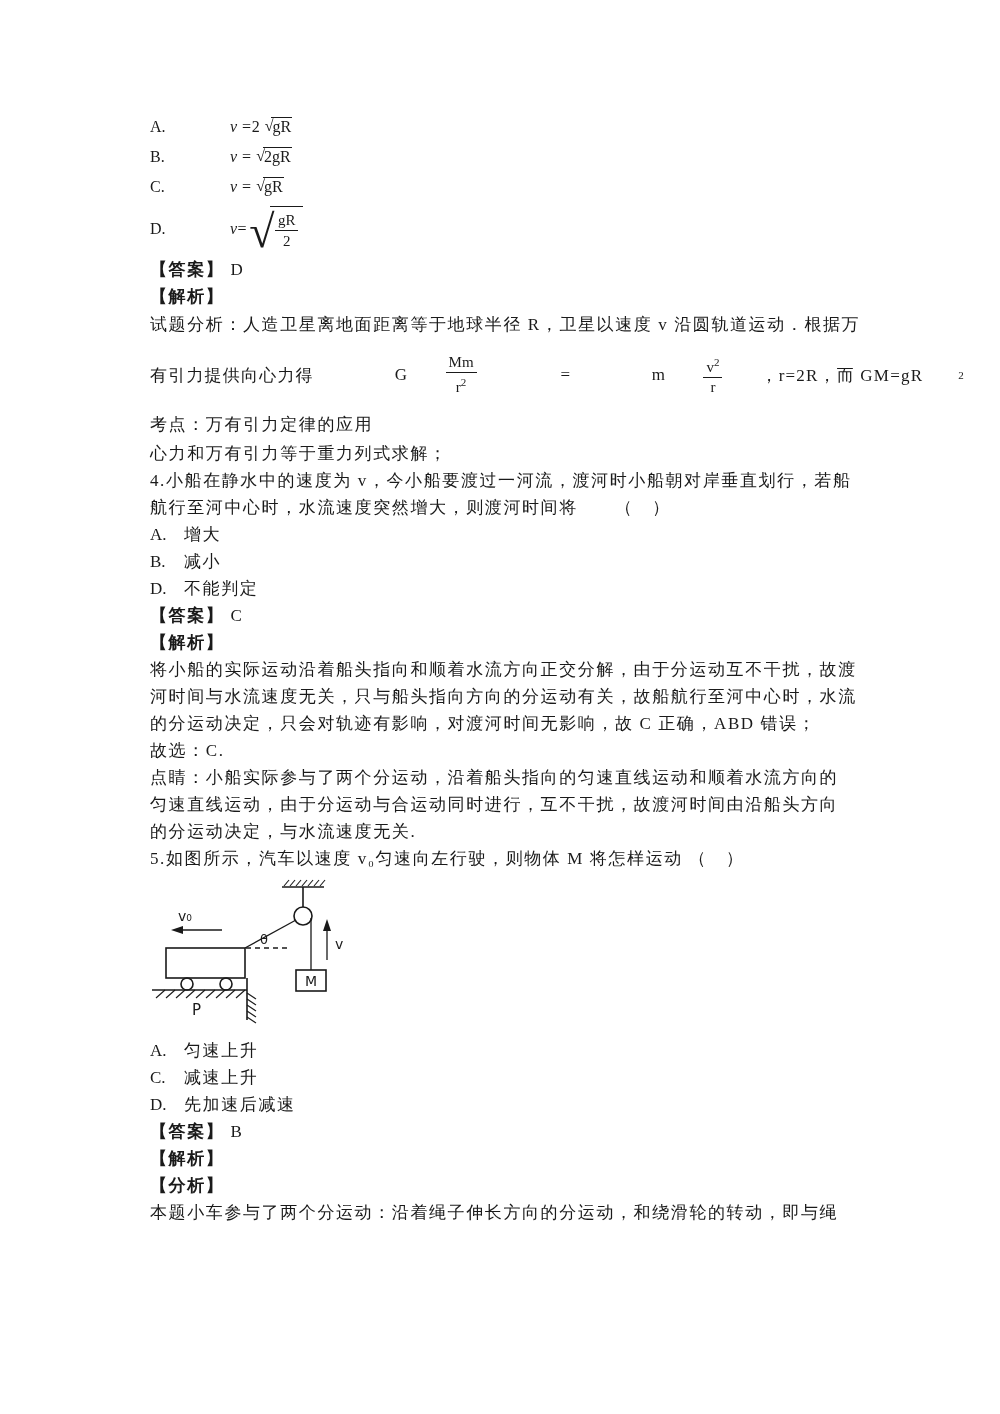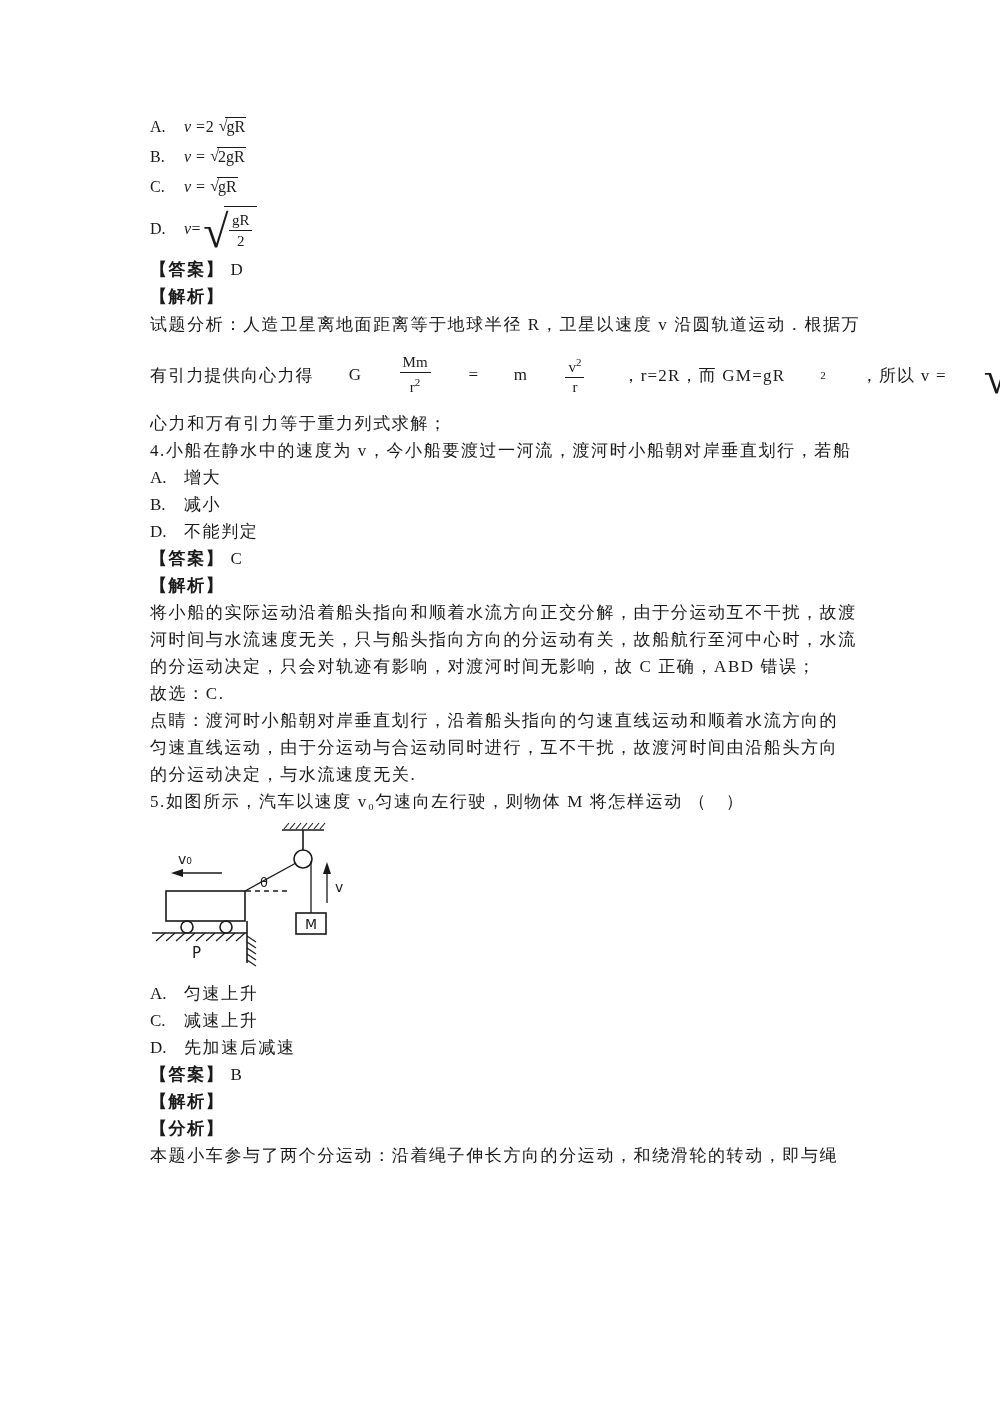--- a/index.html
+++ b/index.html
@@ -13,21 +13,21 @@
     overflow:hidden;
   }
   .content {
     position:absolute; left:150px; top:112px; width:716px;
   }
   .ln { height:27px; line-height:27px; white-space:nowrap; font-size:17px; letter-spacing:1.6px; }
   .ln.sp30 { height:30px; line-height:30px; }
   .tag { font-weight:700;margin-top:15px; }
   .ansgap { display:inline-block; width:6px; }
   .optlab { display:inline-block; min-width:34px; letter-spacing:0; }
-  .math { letter-spacing:0.5px; }
+  .math { letter-spacing:0.5px;margin-left:46px; }
   .mathv { font-style:italic; }
   
   .sq { white-space:nowrap; letter-spacing:0; }
   .sq .rd { display:inline-block; transform:translateY(-1px); margin-right:-2px; }
   .sq .ov { border-top:1.2px solid #1a1a1a; padding:0 1px; }
   
   .bigroot { display:inline-flex; align-items:stretch; vertical-align:middle; margin:0 2px; }
   .bigroot .bigrad { font-size:46px; line-height:46px; font-weight:400; transform:translateY(3px); }
   .bigroot .bfrac { display:flex; flex-direction:column; align-items:center; justify-content:center;
                     border-top:1.4px solid #1a1a1a; margin-left:-5px; padding:1px 5px 0 5px;
@@ -120,47 +120,53 @@
       <span class="bigroot">
         <span class="bigrad">√</span>
         <span class="bfrac">
           <span class="bnum">gR</span>
           <span class="bden">2</span>
         </span>
       </span>
       <span>，故选 D.</span>
     </div>
 
+    <div class="ln sp30">
+      <span>考点：万有引力定律的应用</span>
+    </div>
     <div class="ln">
       <span>心力和万有引力等于重力列式求解；</span>
     </div>
 
     <div class="ln">
       <span>4.小船在静水中的速度为 v，今小船要渡过一河流，渡河时小船朝对岸垂直划行，若船</span>
+    </div>
+    <div class="ln">
+      <span>航行至河中心时，水流速度突然增大，则渡河时间将　　（　）</span>
     </div>
     <div class="ln">
       <span class="optlab">A.</span><span>增大</span>
     </div>
     <div class="ln">
       <span class="optlab">B.</span><span>减小</span>
     </div>
     <div class="ln">
       <span class="optlab">D.</span><span>不能判定</span>
     </div>
     <div class="ln">
       <span class="tag">【答案】</span><span class="ansgap"></span><span>C</span>
     </div>
     <div class="ln">
       <span class="tag">【解析】</span>
     </div>
     <div class="ln"><span>将小船的实际运动沿着船头指向和顺着水流方向正交分解，由于分运动互不干扰，故渡</span></div>
     <div class="ln"><span>河时间与水流速度无关，只与船头指向方向的分运动有关，故船航行至河中心时，水流</span></div>
     <div class="ln"><span>的分运动决定，只会对轨迹有影响，对渡河时间无影响，故 C 正确，ABD 错误；</span></div>
     <div class="ln"><span>故选：C.</span></div>
-    <div class="ln"><span>点睛：渡河时小船朝对岸垂直划行，沿着船头指向的匀速直线运动和顺着水流方向的</span></div>
+    <div class="ln"><span>点睛：小船实际参与了两个分运动，沿着船头指向的匀速直线运动和顺着水流方向的</span></div>
     <div class="ln"><span>匀速直线运动，由于分运动与合运动同时进行，互不干扰，故渡河时间由沿船头方向</span></div>
     <div class="ln"><span>的分运动决定，与水流速度无关.</span></div>
 
     <div class="ln">
       <span>5.如图所示，汽车以速度 v₀匀速向左行驶，则物体 M 将怎样运动 （　）</span>
     </div>
 
     <div class="fig">
       <svg width="230" height="150" viewBox="0 0 230 150">
         <g stroke="#1a1a1a" stroke-width="1.6" fill="none">

